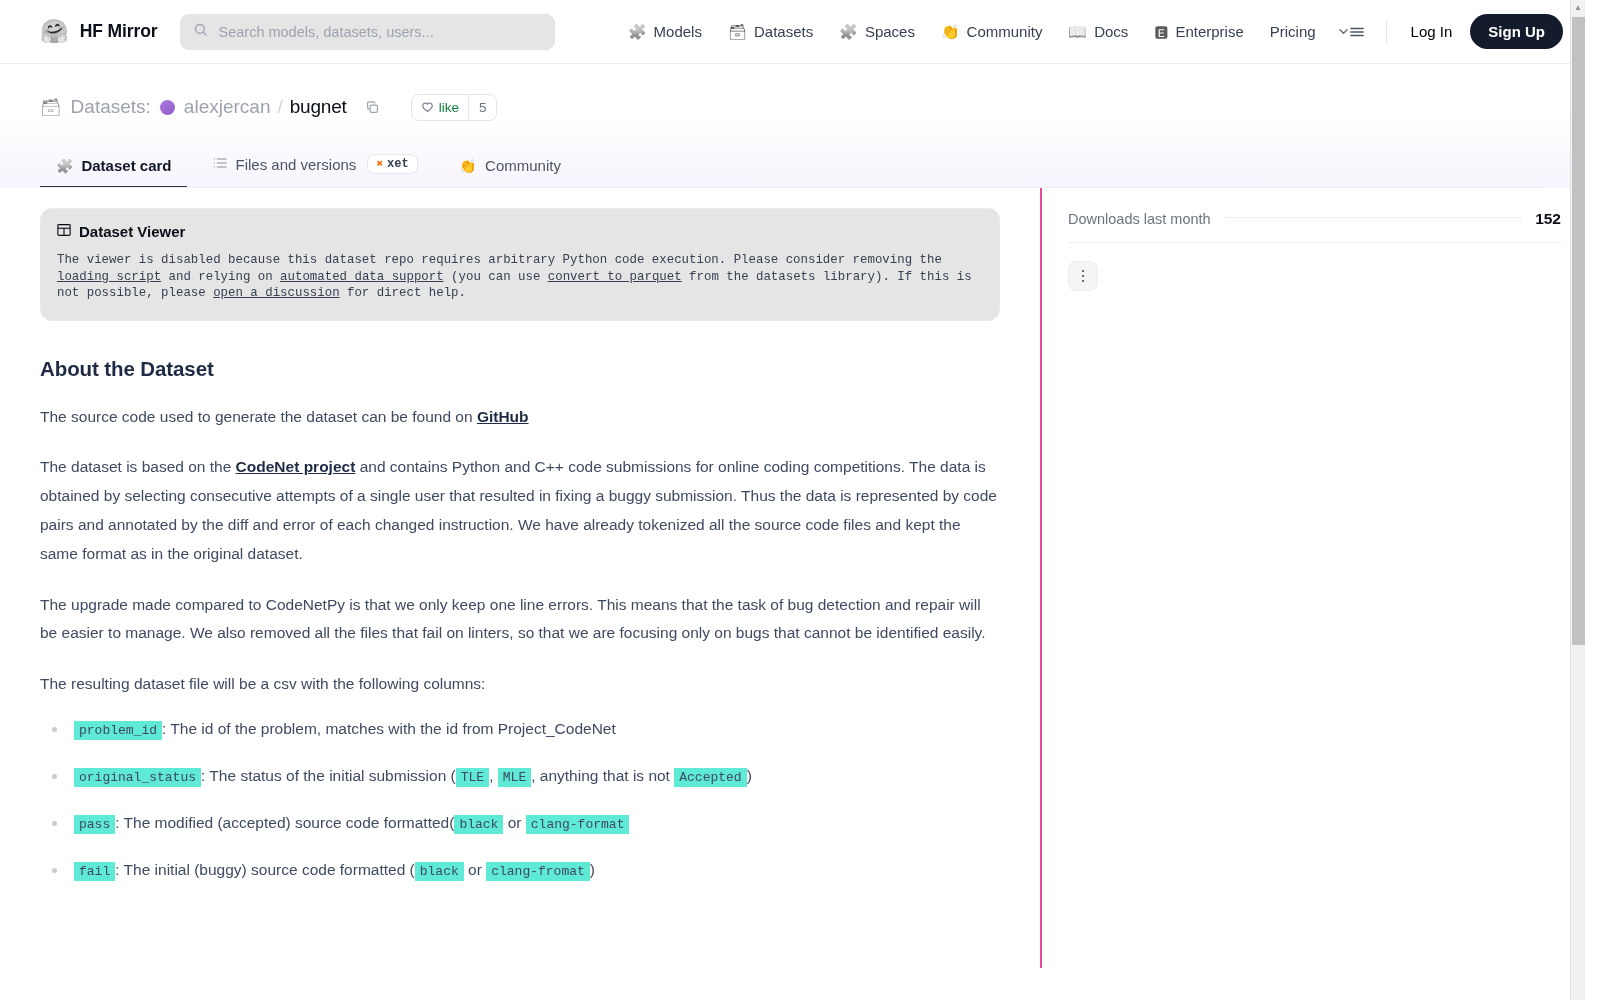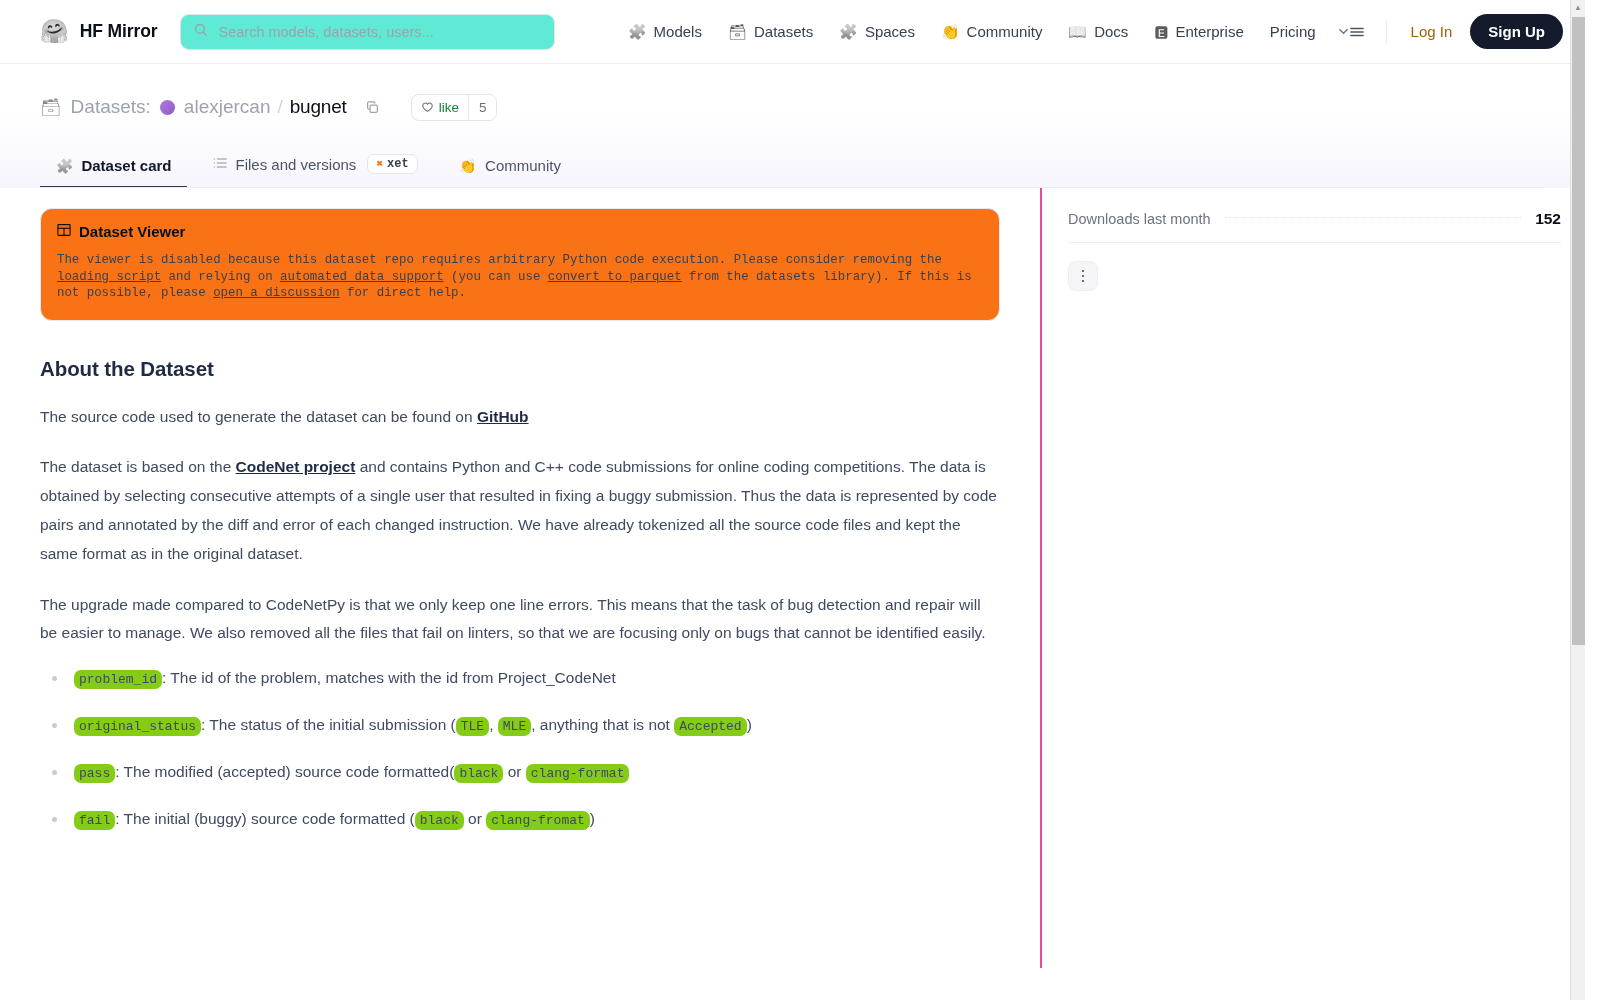--- a/index.html
+++ b/index.html
@@ -36,21 +36,21 @@
 
   .search-wrap {
     margin-left: 22px;
     width: 375px;
     height: 36px;
     border: 1px solid #e3e3ea;
     border-radius: 9px;
     display: flex;
     align-items: center;
     padding: 0 12px;
-    background: #5eead4;
+    background: #e5e5e5;
   }
   .search-wrap svg { flex: 0 0 auto; }
   .search-input {
     border: 0; outline: none; background: transparent;
     font-family: "Liberation Sans", sans-serif;
     font-size: 14.5px; color: #6b7280;
     margin-left: 9px; width: 100%;
   }
   .search-input::placeholder { color: #9ca3af; }
 
@@ -63,21 +63,21 @@
   }
   .nav-ico { font-size: 15px; line-height: 1; display: inline-block; }
   .nav-ico.gray { filter: grayscale(100%); opacity: .85; }
 
   .nav-kebab {
     display: flex; align-items: center; gap: 2px;
     padding: 6px 10px; border-radius: 7px; cursor: pointer; color: #4b5563;
   }
   .nav-divider { width: 1px; height: 24px; background: #e5e7eb; margin: 0 12px; }
   .login-link {
-    font-size: 15px; color: #a16207; font-weight: 500;
+    font-size: 15px; color: #000000; font-weight: 500;
     padding: 6px 12px; cursor: pointer; border-radius: 7px;
   }
   .signup-btn {
     background: #141b2d; color: #ffffff;
     font-size: 15px; font-weight: 600;
     padding: 9px 18px; border-radius: 999px; border: 0;
     cursor: pointer; font-family: "Liberation Sans", sans-serif;
     margin-left: 6px;
   }
 
@@ -151,21 +151,21 @@
   .content { display: flex; align-items: stretch; padding: 0; }
   .main-col { width: 1040px; padding: 20px 40px 0 40px; }
   .side-col {
     flex: 1; border-left: 2px solid #ec4899;
     padding: 22px 24px 0 26px; min-height: 780px;
   }
 
   
   .viewer-box {
     border: 1px solid #e9e9ef; border-radius: 12px;
-    padding: 14px 16px 18px 16px; background: #f97316;
+    padding: 14px 16px 18px 16px; background: #e5e5e5;
   }
   .viewer-title {
     display: flex; align-items: center; gap: 8px;
     font-size: 15px; font-weight: 700; color: #0b0f19; margin-bottom: 12px;
   }
   .viewer-body {
     font-family: "Liberation Mono", monospace;
     font-size: 12.4px; line-height: 1.33; color: #374151;
   }
   .viewer-body a { color: #374151; text-decoration: underline; }
@@ -185,24 +185,24 @@
     font-size: 15.5px; line-height: 1.6; color: #3f4a61;
     margin: 0 0 22px 0; padding-left: 34px; position: relative;
   }
   .md li::before {
     content: ""; position: absolute; left: 12px; top: 10px;
     width: 5px; height: 5px; border-radius: 50%; background: #c7cbd4;
   }
   code {
     font-family: "Liberation Mono", monospace;
     font-size: 13px;
-    background: #84cc16;
+    background: #5eead4;
     color: #3f4a61;
     padding: 2px 5px;
-    border-radius: 7px;
+    border-radius: 0;
   }
 
   
   .dl-row {
     display: flex; align-items: center; gap: 10px;
     padding-bottom: 14px; border-bottom: 1px solid #ececf1;
   }
   .dl-label { font-size: 14.5px; color: #6b7280; white-space: nowrap; }
   .dl-leader {
     flex: 1; height: 1px;
@@ -373,20 +373,21 @@
       </div>
 
       <div class="md">
         <h2>About the Dataset</h2>
 
         <p><span>The source code used to generate the dataset can be found on </span><a href="#">GitHub</a></p>
 
         <p><span>The dataset is based on the </span><a href="#">CodeNet project</a><span> and contains Python and C++ code submissions for online coding competitions. The data is obtained by selecting consecutive attempts of a single user that resulted in fixing a buggy submission. Thus the data is represented by code pairs and annotated by the diff and error of each changed instruction. We have already tokenized all the source code files and kept the same format as in the original dataset.</span></p>
 
         <p>The upgrade made compared to CodeNetPy is that we only keep one line errors. This means that the task of bug detection and repair will be easier to manage. We also removed all the files that fail on linters, so that we are focusing only on bugs that cannot be identified easily.</p>
+        <p>The resulting dataset file will be a csv with the following columns:</p>
 
         <ul id="columns-list">
             <li><code>problem_id</code><span>: The id of the problem, matches with the id from Project_CodeNet</span></li>
             <li><code>original_status</code><span>: The status of the initial submission (</span><code>TLE</code><span>, </span><code>MLE</code><span>, anything that is not </span><code>Accepted</code><span>)</span></li>
             <li><code>pass</code><span>: The modified (accepted) source code formatted(</span><code>black</code><span> or </span><code>clang-format</code></li>
             <li><code>fail</code><span>: The initial (buggy) source code formatted (</span><code>black</code><span> or </span><code>clang-fromat</code><span>)</span></li>
           </ul>
       </div>
     </div>
 

